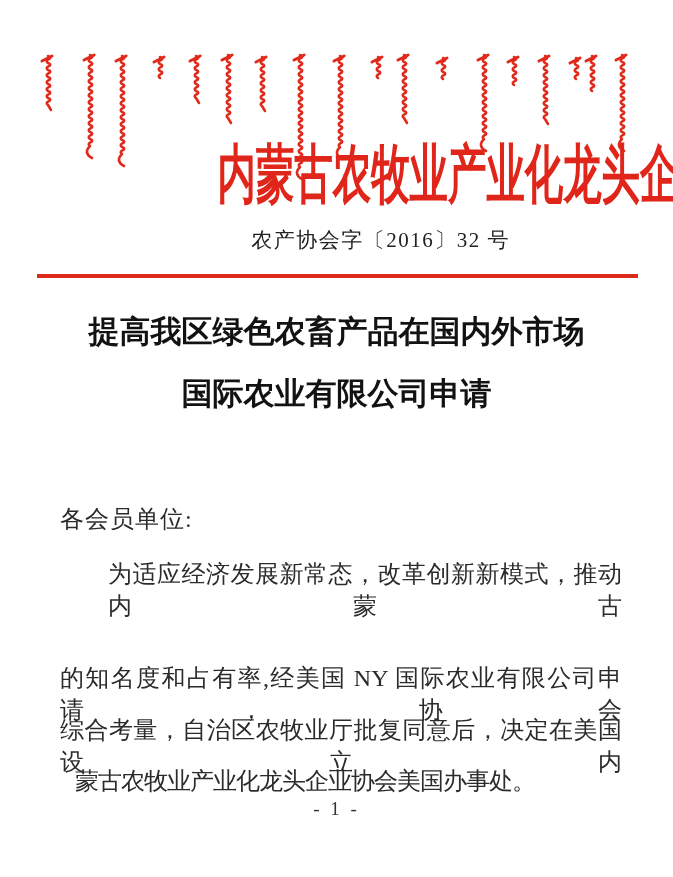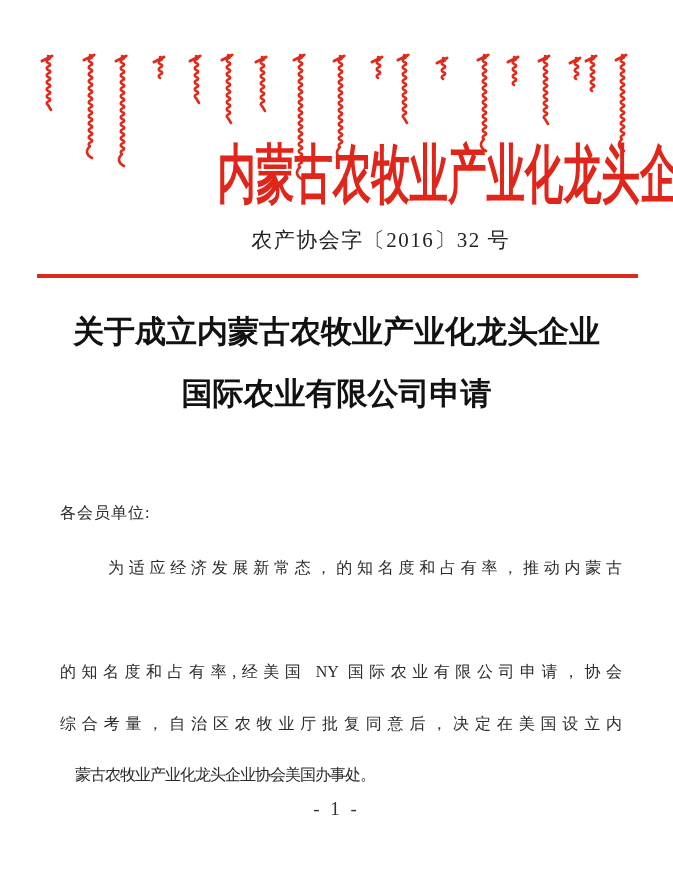--- a/index.html
+++ b/index.html
@@ -80,21 +80,21 @@
     letter-spacing: 0;
     white-space: nowrap;
   }
   .doc-title-line.l1 { top: 311px; }
   .doc-title-line.l2 { top: 373px; }
 
   
   .bline {
     position: absolute; left: 60px;
     width: 562px;
-    font-size: 16px;
+    font-size: 24px;
     color: #2b2b2b;
     white-space: nowrap;
   }
   .bline.just {
     white-space: normal;
     text-align: justify;
     text-align-last: justify;
   }
   .salutation { top: 503px; letter-spacing: 1px; }
   .b1 { top: 558px; padding-left: 48px; width: 514px; }
@@ -157,25 +157,25 @@
     </svg>
 
   <div class="org-title">
     <span>内蒙古农牧业产业化龙头企业协会文件</span>
   </div>
 
   <div class="doc-number">农产协会字〔2016〕32 号</div>
 
   <div class="red-rule"></div>
 
-  <div class="doc-title-line l1">关于成立内蒙古农牧业产业化龙头企业</div>
+  <div class="doc-title-line l1">提高我区绿色农畜产品在国内外市场</div>
   <div class="doc-title-line l2">国际农业有限公司申请</div>
 
   <div class="bline salutation">各会员单位:</div>
 
-  <div class="bline just b1">为适应经济发展新常态，的知名度和占有率，推动内蒙古</div>
+  <div class="bline just b1">为适应经济发展新常态，改革创新新模式，推动内蒙古</div>
   <div class="bline just b3">的知名度和占有率,经美国 NY 国际农业有限公司申请，协会</div>
   <div class="bline just b4">综合考量，自治区农牧业厅批复同意后，决定在美国设立内</div>
   <div class="bline b5">蒙古农牧业产业化龙头企业协会美国办事处。</div>
 
   <div class="page-number">- 1 -</div>
 
 </div>
 
 </body></html>

